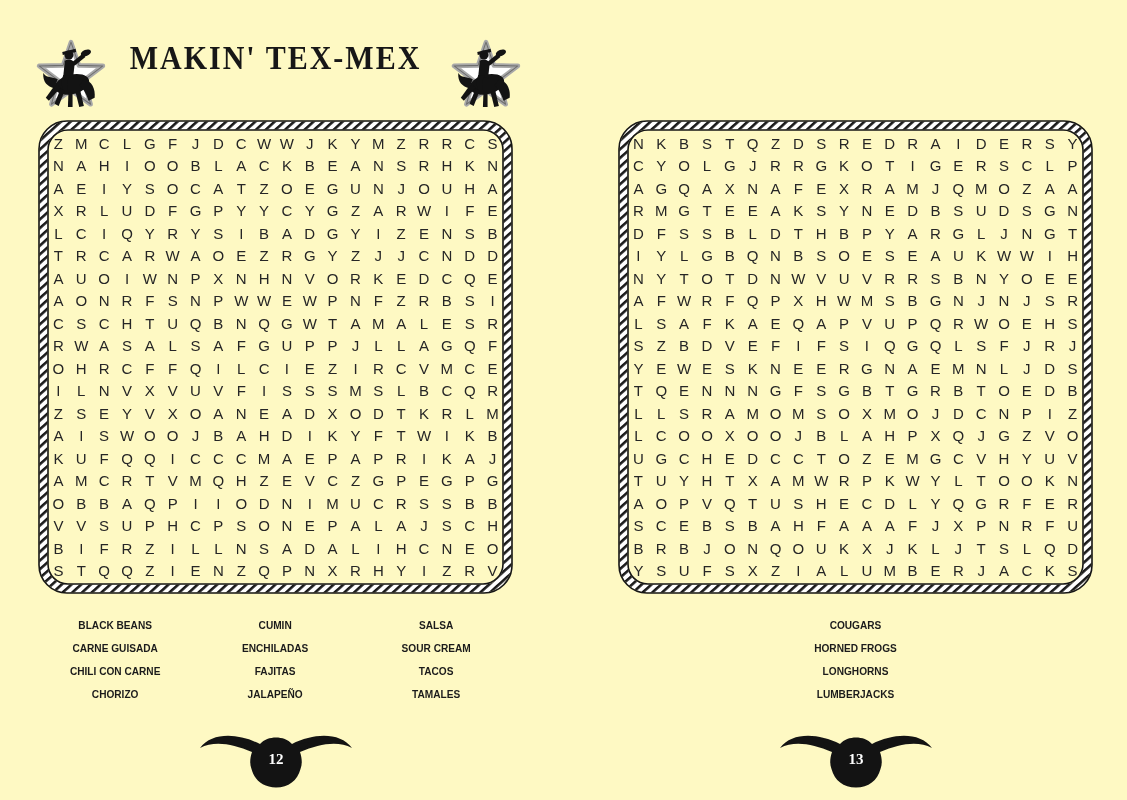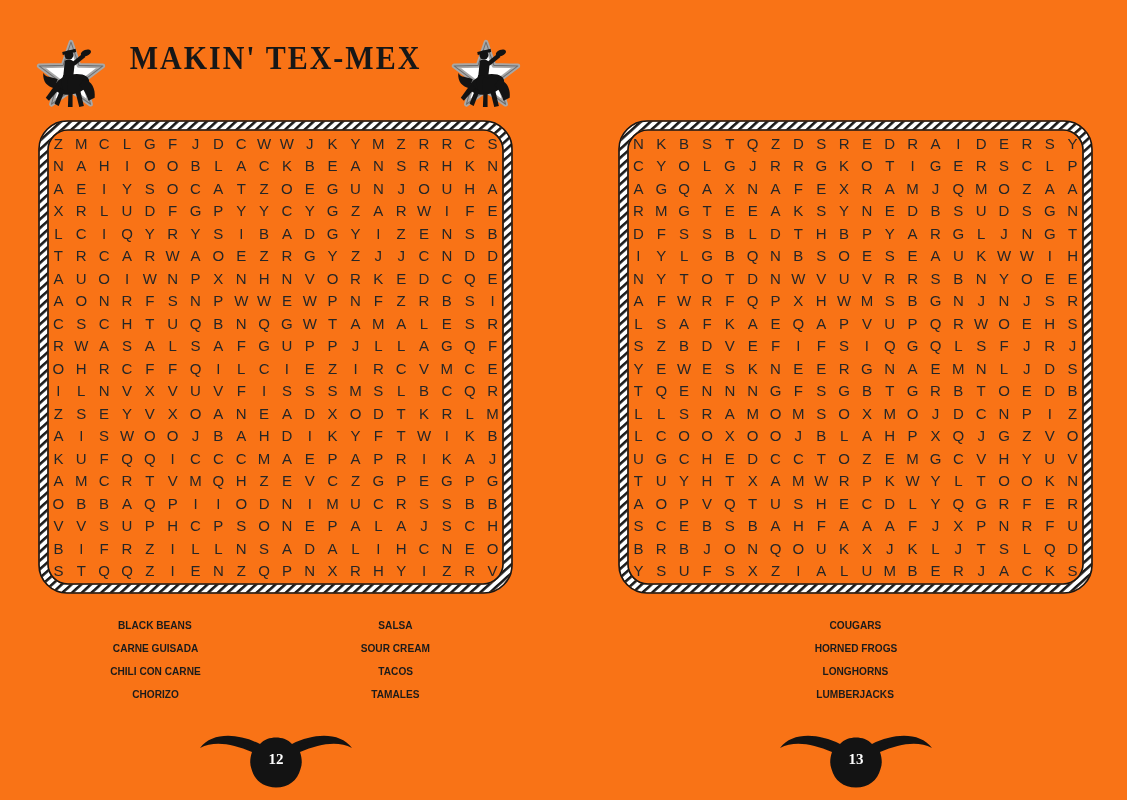--- a/index.html
+++ b/index.html
@@ -1,18 +1,18 @@
 <!DOCTYPE html>
 <html><head>
 <meta charset="utf-8">
 <style>
   * { margin:0; padding:0; box-sizing:border-box; }
   html,body { background:#fff; }
   body { font-family:"Liberation Sans", sans-serif; color:#1d1d1d; }
-  .page { position:relative; width:1127px; height:800px; background:#f97316; overflow:hidden; }
+  .page { position:relative; width:1127px; height:800px; background:#fef9c3; overflow:hidden; }
   .sheet { position:absolute; top:0; width:481px; height:800px; }
   .sheet-left  { left:35px; }
   .sheet-right { left:615px; }
 
   .half-header { position:relative; height:117px; }
   .star-wrap { position:absolute; top:33px; width:72px; height:80px; }
   .star-left  { left:0px; }
   .star-right { right:-6px; }
 
   .title { position:absolute; left:72px; right:72px; top:0; height:114px;
@@ -22,21 +22,21 @@
                 transform:scaleY(1.12); }
 
   .grid-panel { position:absolute; left:0; top:117px; width:481px; height:480px; }
   .rope-svg { position:absolute; inset:0; }
   .letter-grid { position:absolute; left:12px; top:15px; right:12px; bottom:15px;
                  display:grid; grid-template-columns:repeat(20,1fr); grid-template-rows:repeat(20,1fr); }
   .cell { display:flex; align-items:center; justify-content:center;
           font-size:15px; color:#262626; font-family:"Liberation Sans", sans-serif; }
 
   .word-list { position:absolute; left:0; top:614px; width:481px; display:flex; }
-  .wcol { flex:1 1 25%; display:flex; flex-direction:column;align-items:center; }
+  .wcol { flex:1 1 25%; display:flex; flex-direction:column; }
   .word { display:block; text-align:center; font-weight:700; font-size:11.5px;
           line-height:23px; color:#1b1b1b; transform:scaleX(0.88); white-space:nowrap; }
 
   .longhorn-wrap { position:absolute; left:50%; top:728px; transform:translateX(-50%);
                    width:156px; height:62px;text-decoration:underline; }
   .pagenum-text { font-family:"Liberation Serif", serif; font-weight:700; }
 </style>
 </head>
 <body>
 
@@ -503,20 +503,26 @@
     </div>
 
     <div class="word-list">
         <div class="wcol">
           <div class="word">BLACK BEANS</div>
           <div class="word">CARNE GUISADA</div>
           <div class="word">CHILI CON CARNE</div>
           <div class="word">CHORIZO</div>
         </div>
         <div class="wcol">
+          <div class="word">CUMIN</div>
+          <div class="word">ENCHILADAS</div>
+          <div class="word">FAJITAS</div>
+          <div class="word">JALAPEÑO</div>
+        </div>
+        <div class="wcol">
           <div class="word">SALSA</div>
           <div class="word">SOUR CREAM</div>
           <div class="word">TACOS</div>
           <div class="word">TAMALES</div>
         </div>
       </div>
 
     <div class="longhorn-wrap">
       <svg viewBox="0 0 156 62" width="156" height="62">
         <use href="#longhornHead" transform="scale(1.0)"></use>

